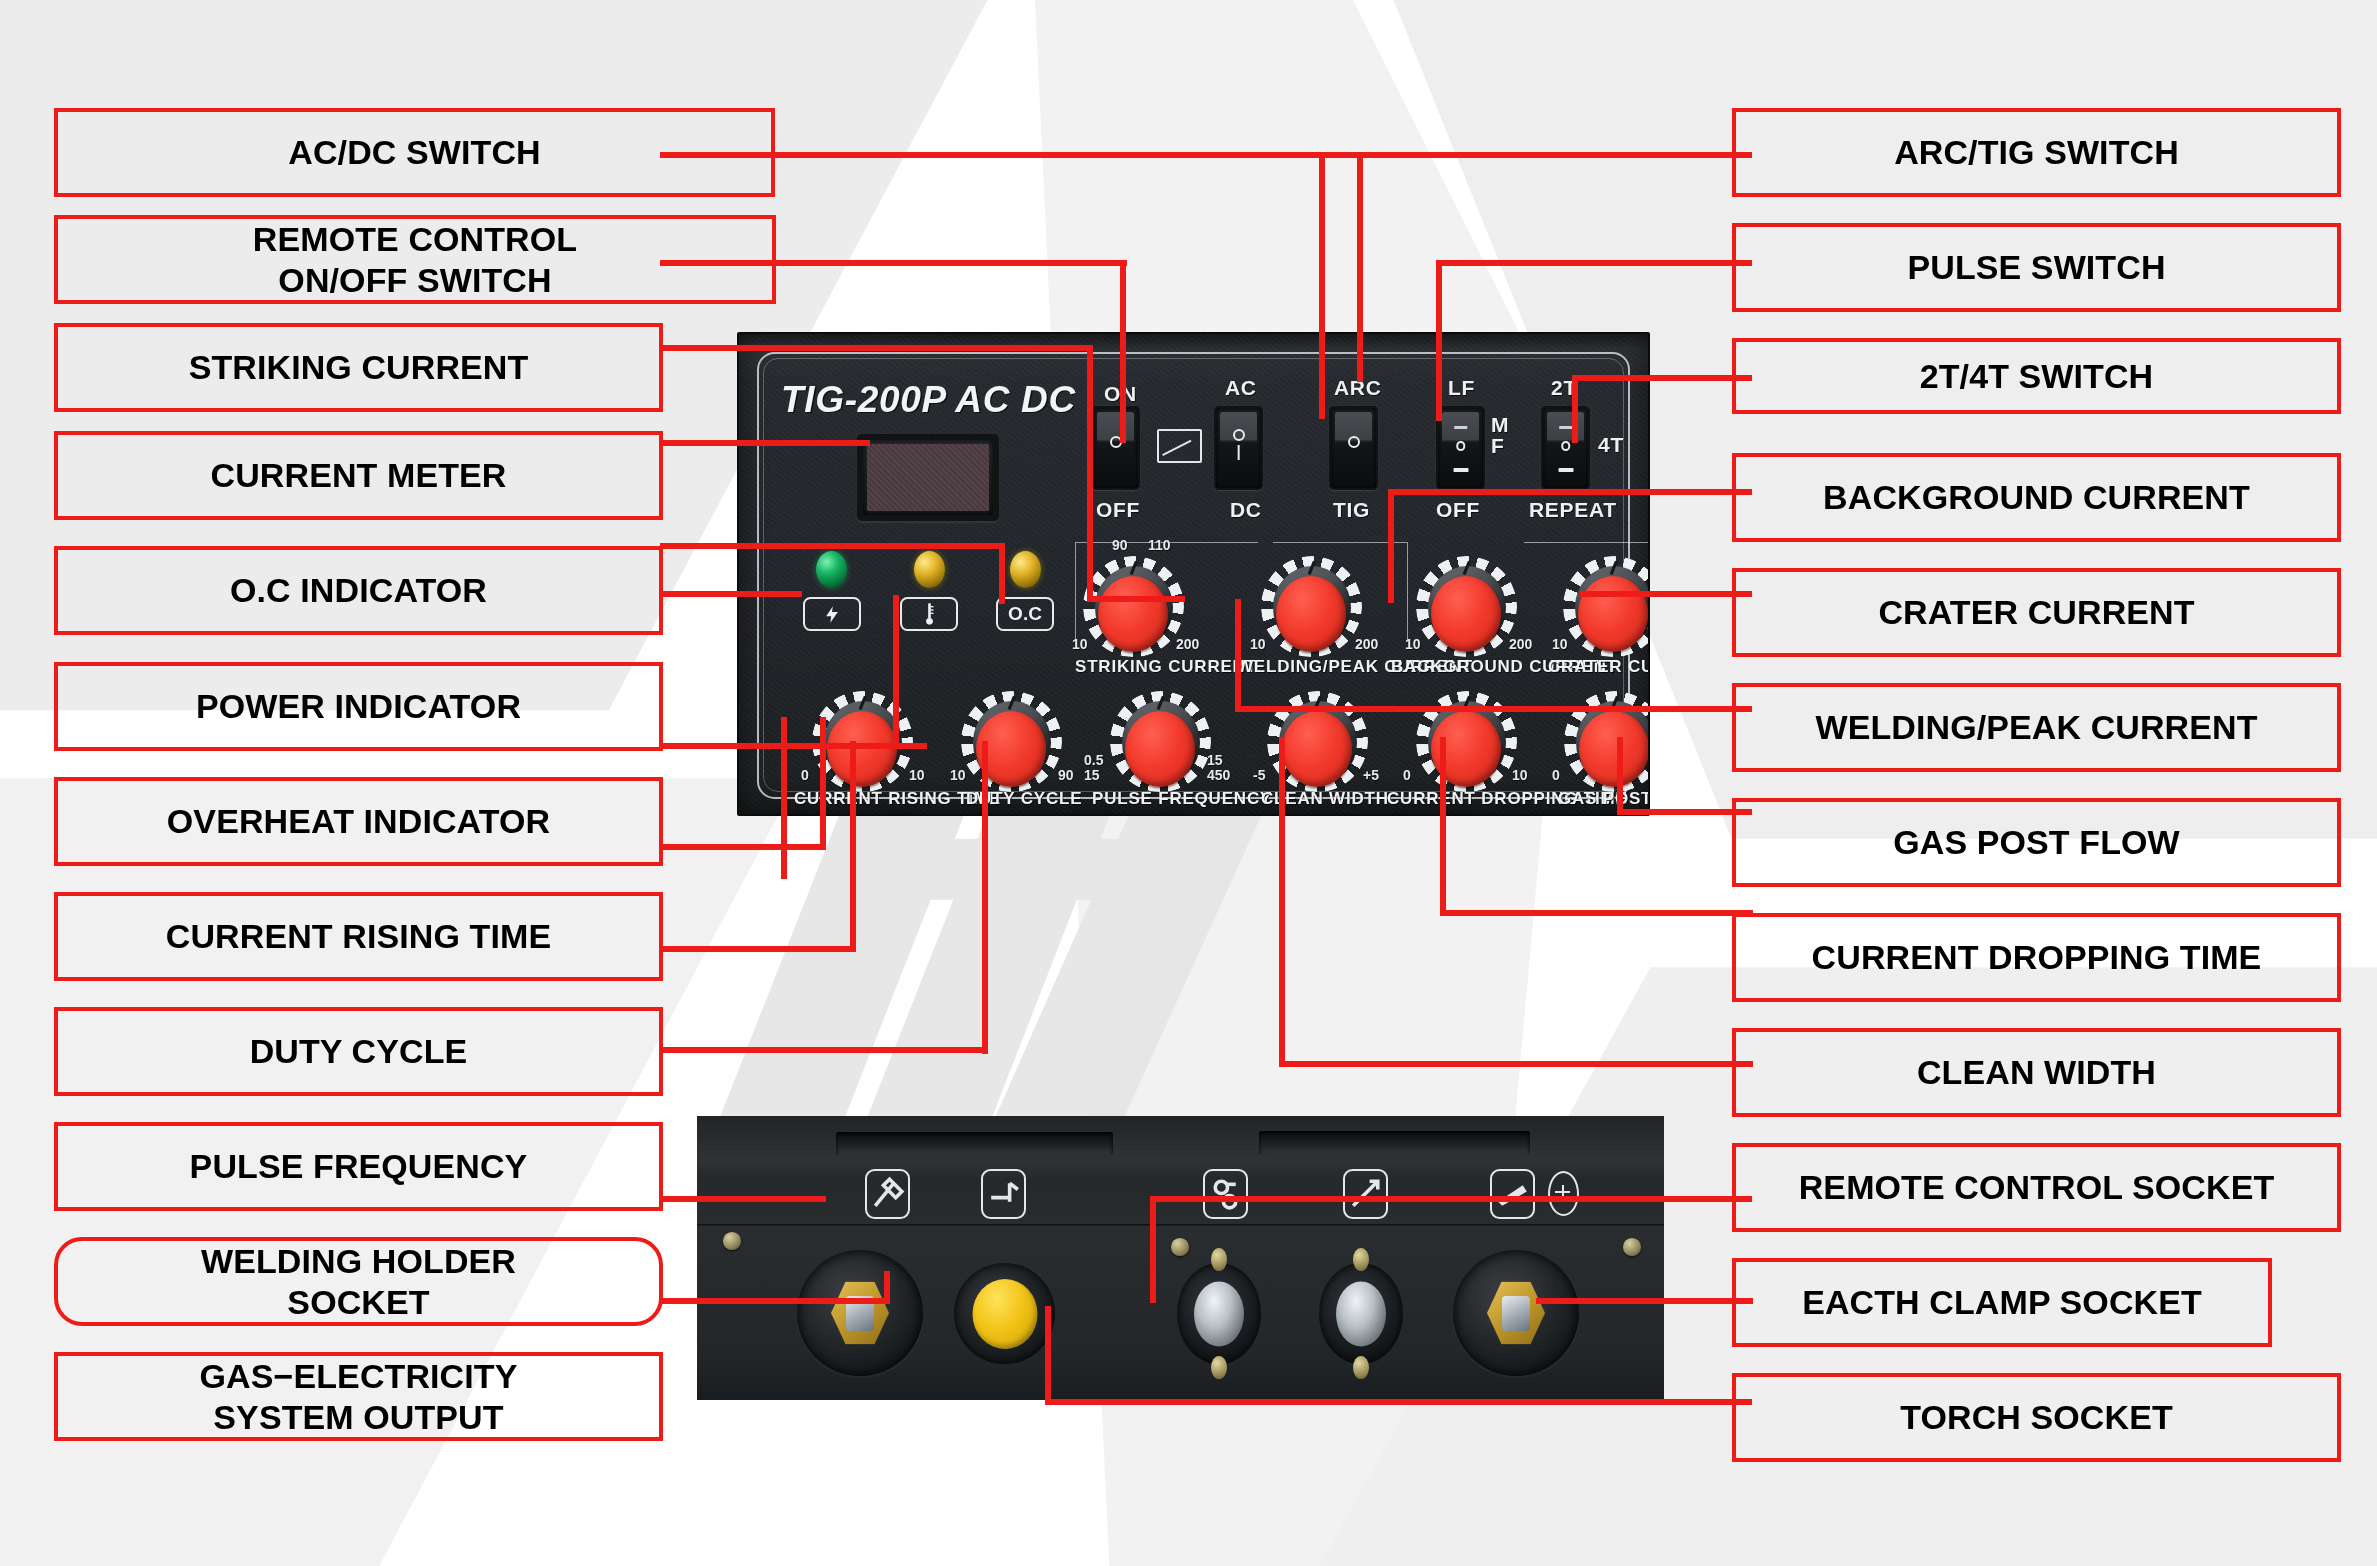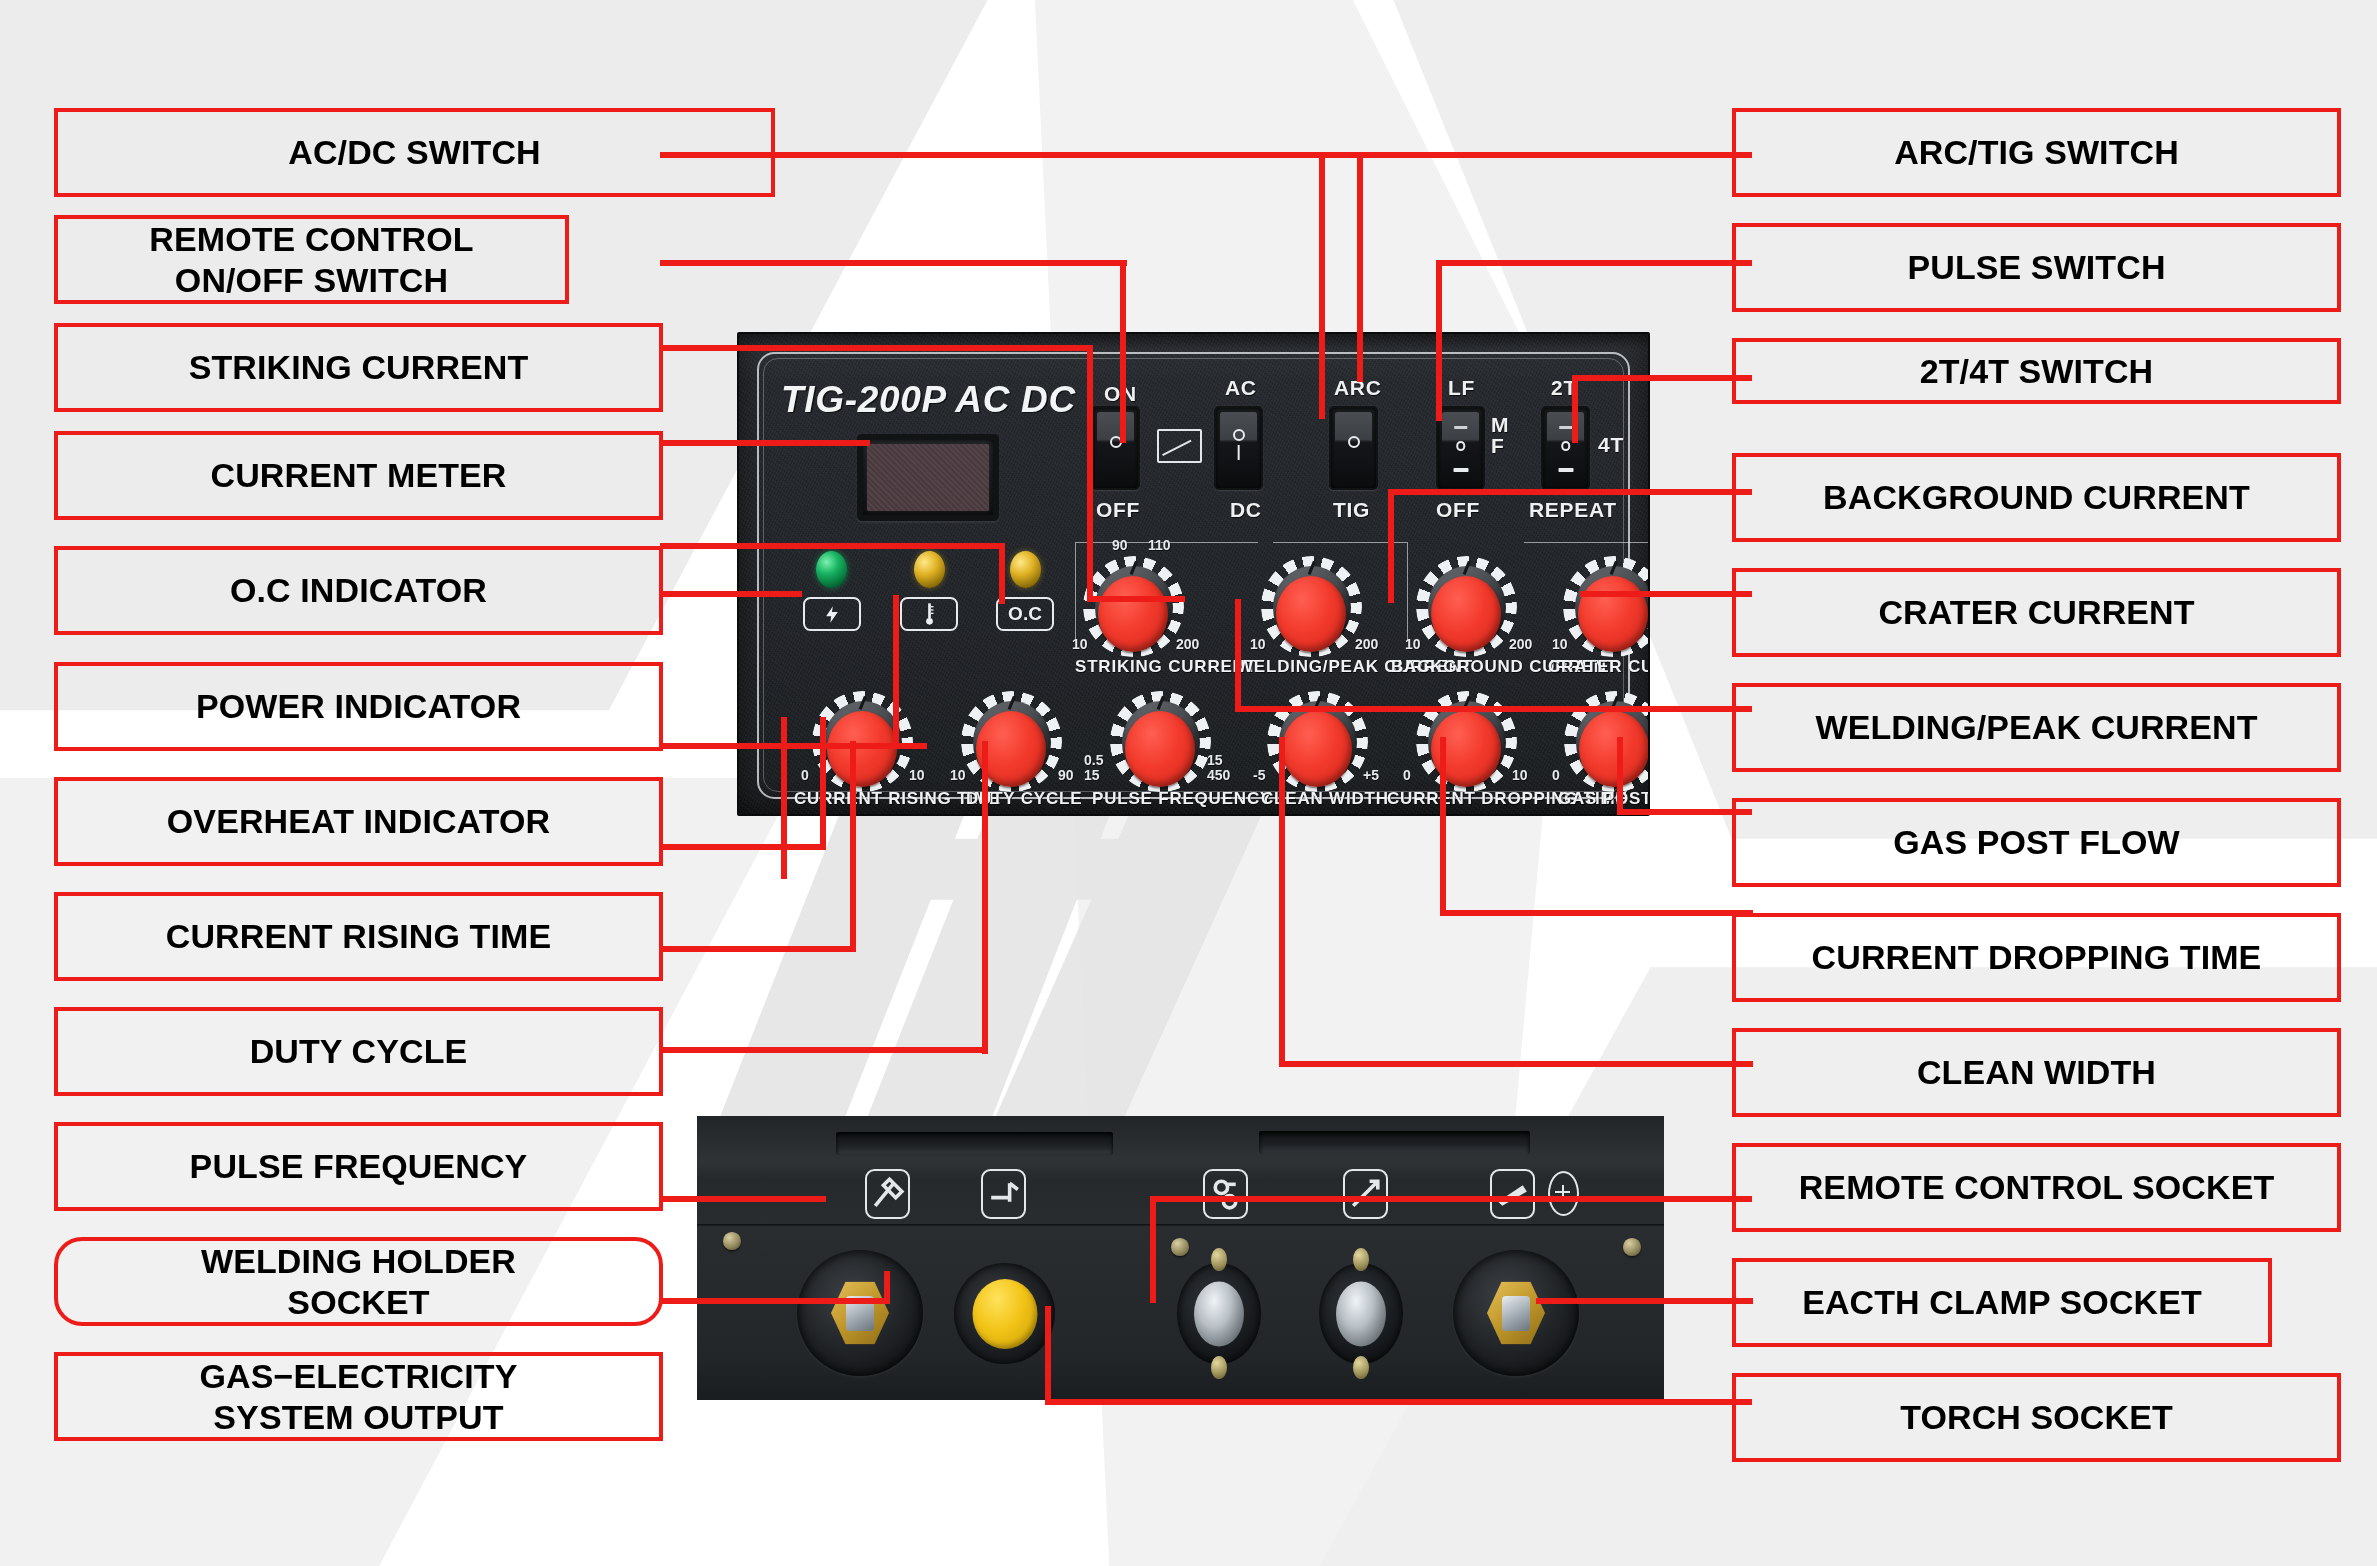--- a/index.html
+++ b/index.html
@@ -587,21 +587,21 @@
         <div class="ear" style="bottom:-15px;"></div>
     </div>
     <div class="bigsock" style="left:756px; top:134px;">
         <div class="brass"></div>
       </div>
   </div>
 
   <div class="callout" style="left:54px; top:108px;  width:721px; height:89px;">
       <span class="txt">AC/DC SWITCH</span>
     </div>
-  <div class="callout" style="left:54px; top:215px;  width:515px; height:89px;">
+  <div class="callout" style="left:54px; top:215px;  width:722px; height:89px;">
       <span class="txt">REMOTE CONTROL
 ON/OFF SWITCH</span>
     </div>
   <div class="callout" style="left:54px; top:323px;  width:609px; height:89px;">
       <span class="txt">STRIKING CURRENT</span>
     </div>
   <div class="callout" style="left:54px; top:431px;  width:609px; height:89px;">
       <span class="txt">CURRENT METER</span>
     </div>
   <div class="callout" style="left:54px; top:546px;  width:609px; height:89px;">
@@ -630,21 +630,21 @@
       <span class="txt">GAS−ELECTRICITY
 SYSTEM OUTPUT</span>
     </div>
 
   <div class="callout" style="left:1732px; top:108px;  width:609px; height:89px;">
       <span class="txt">ARC/TIG SWITCH</span>
     </div>
   <div class="callout" style="left:1732px; top:223px;  width:609px; height:89px;">
       <span class="txt">PULSE SWITCH</span>
     </div>
-  <div class="callout" style="left:1732px; top:338px;  width:609px; height:66px;">
+  <div class="callout" style="left:1732px; top:338px;  width:609px; height:76px;">
       <span class="txt">2T/4T SWITCH</span>
     </div>
   <div class="callout" style="left:1732px; top:453px;  width:609px; height:89px;">
       <span class="txt">BACKGROUND CURRENT</span>
     </div>
   <div class="callout" style="left:1732px; top:568px;  width:609px; height:89px;">
       <span class="txt">CRATER CURRENT</span>
     </div>
   <div class="callout" style="left:1732px; top:683px; width:609px; height:89px;">
       <span class="txt">WELDING/PEAK CURRENT</span>

